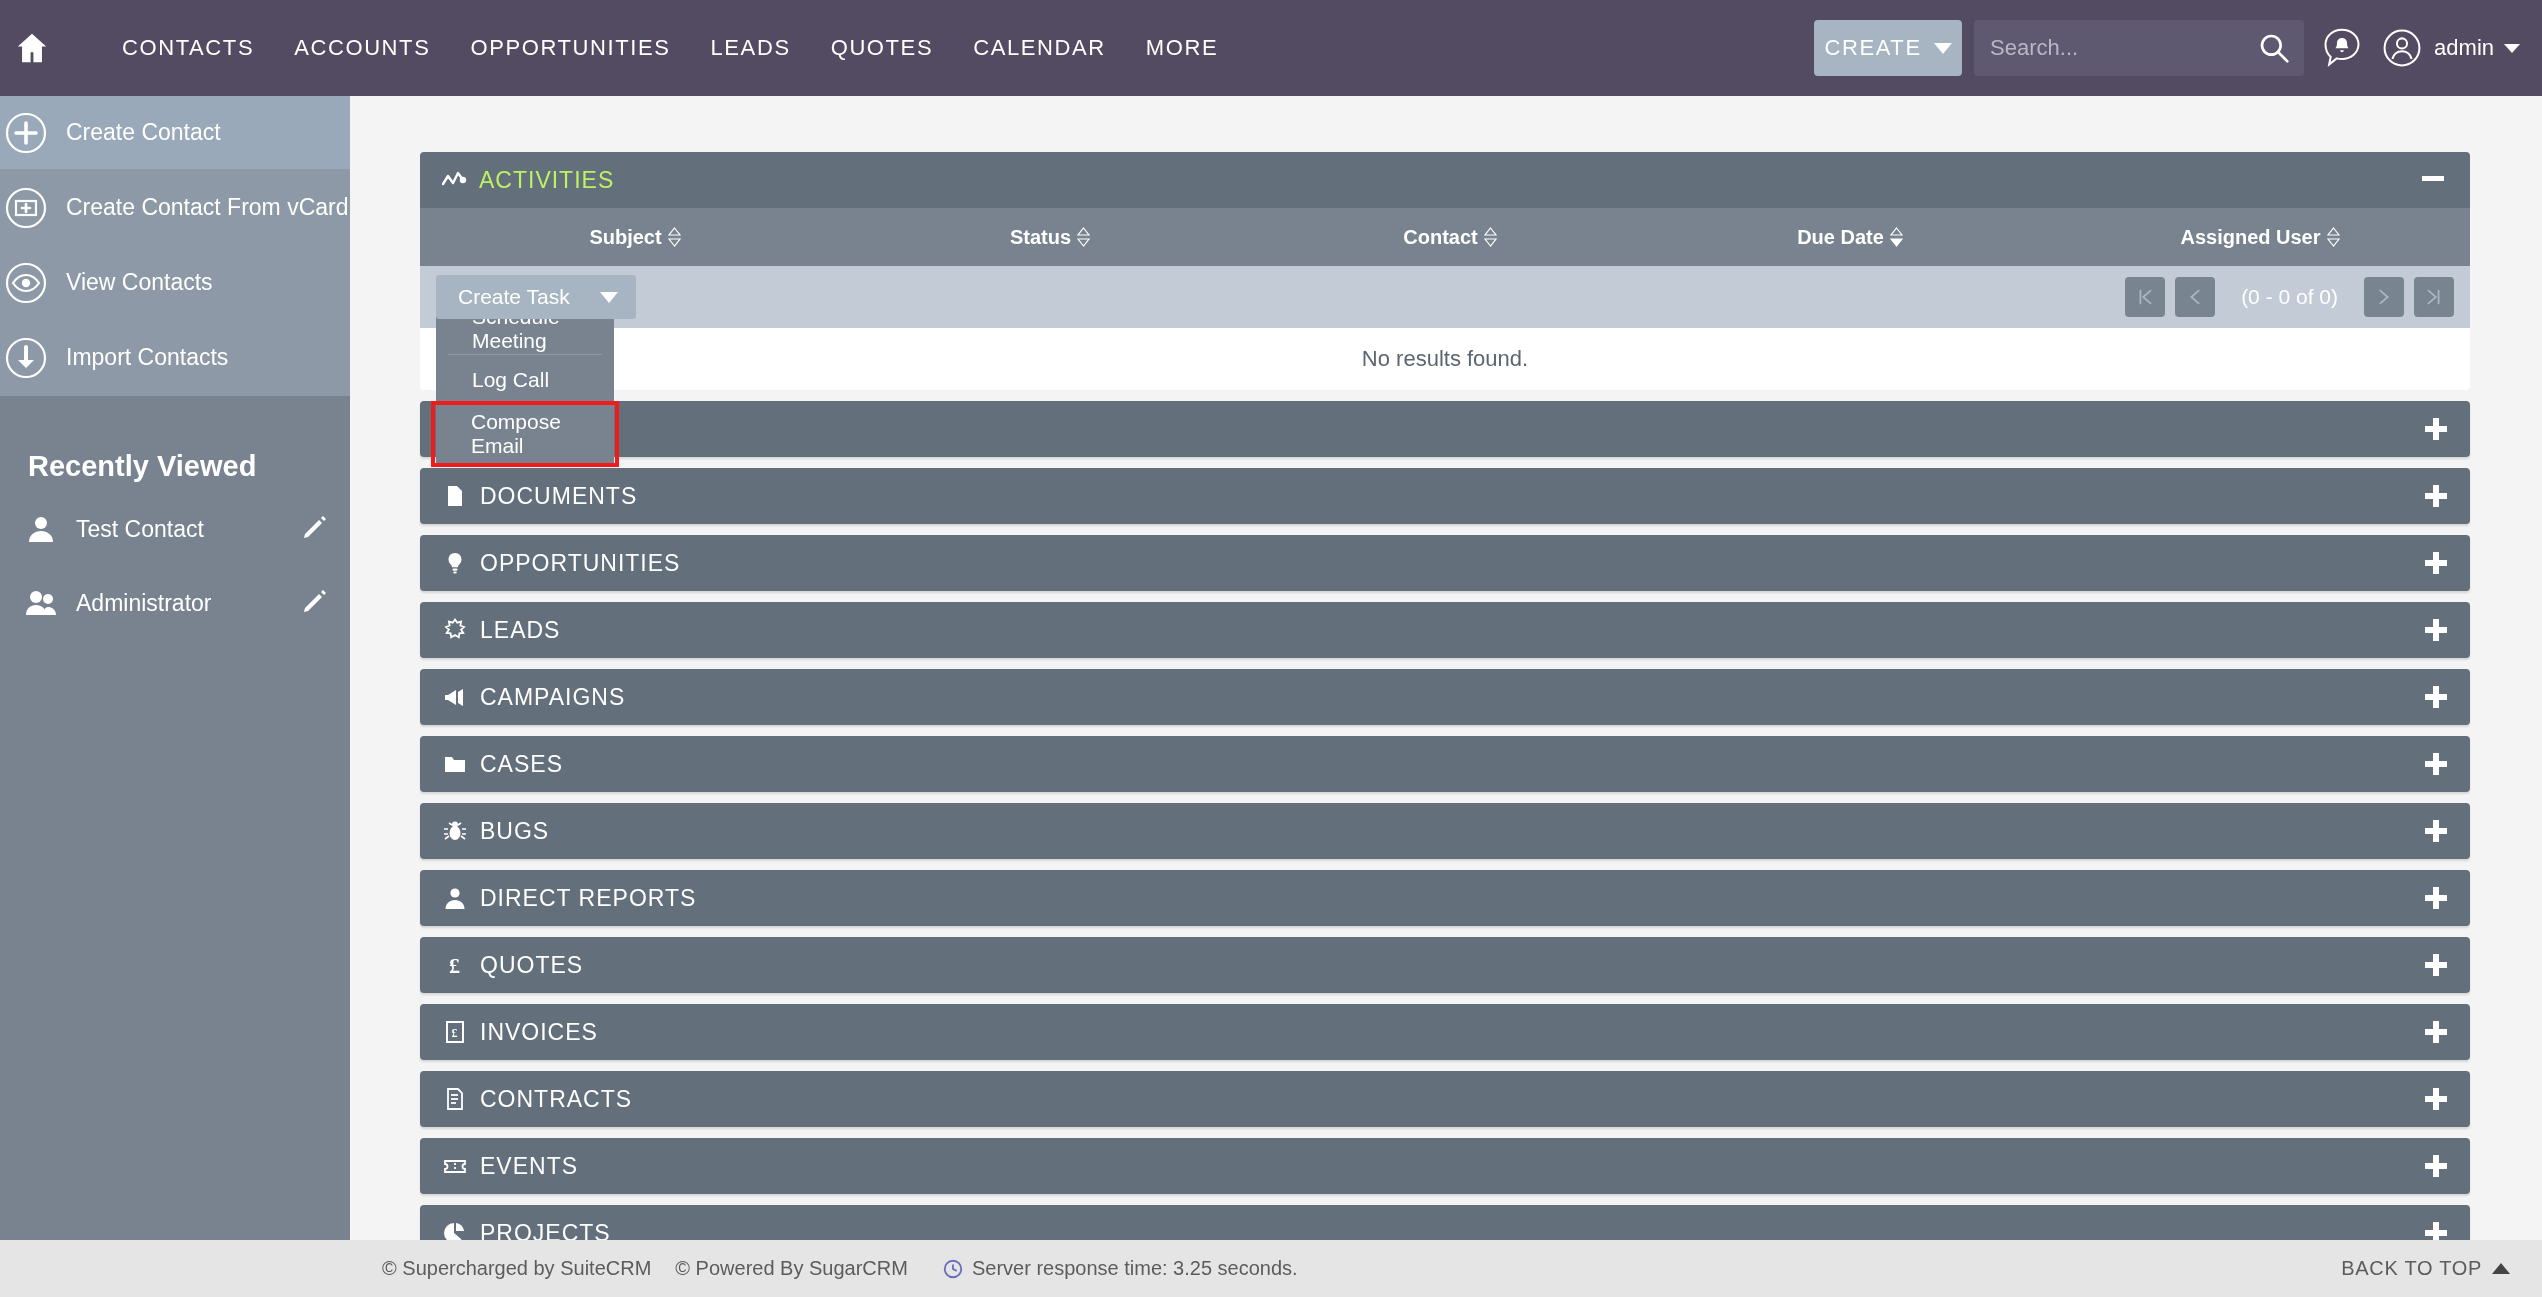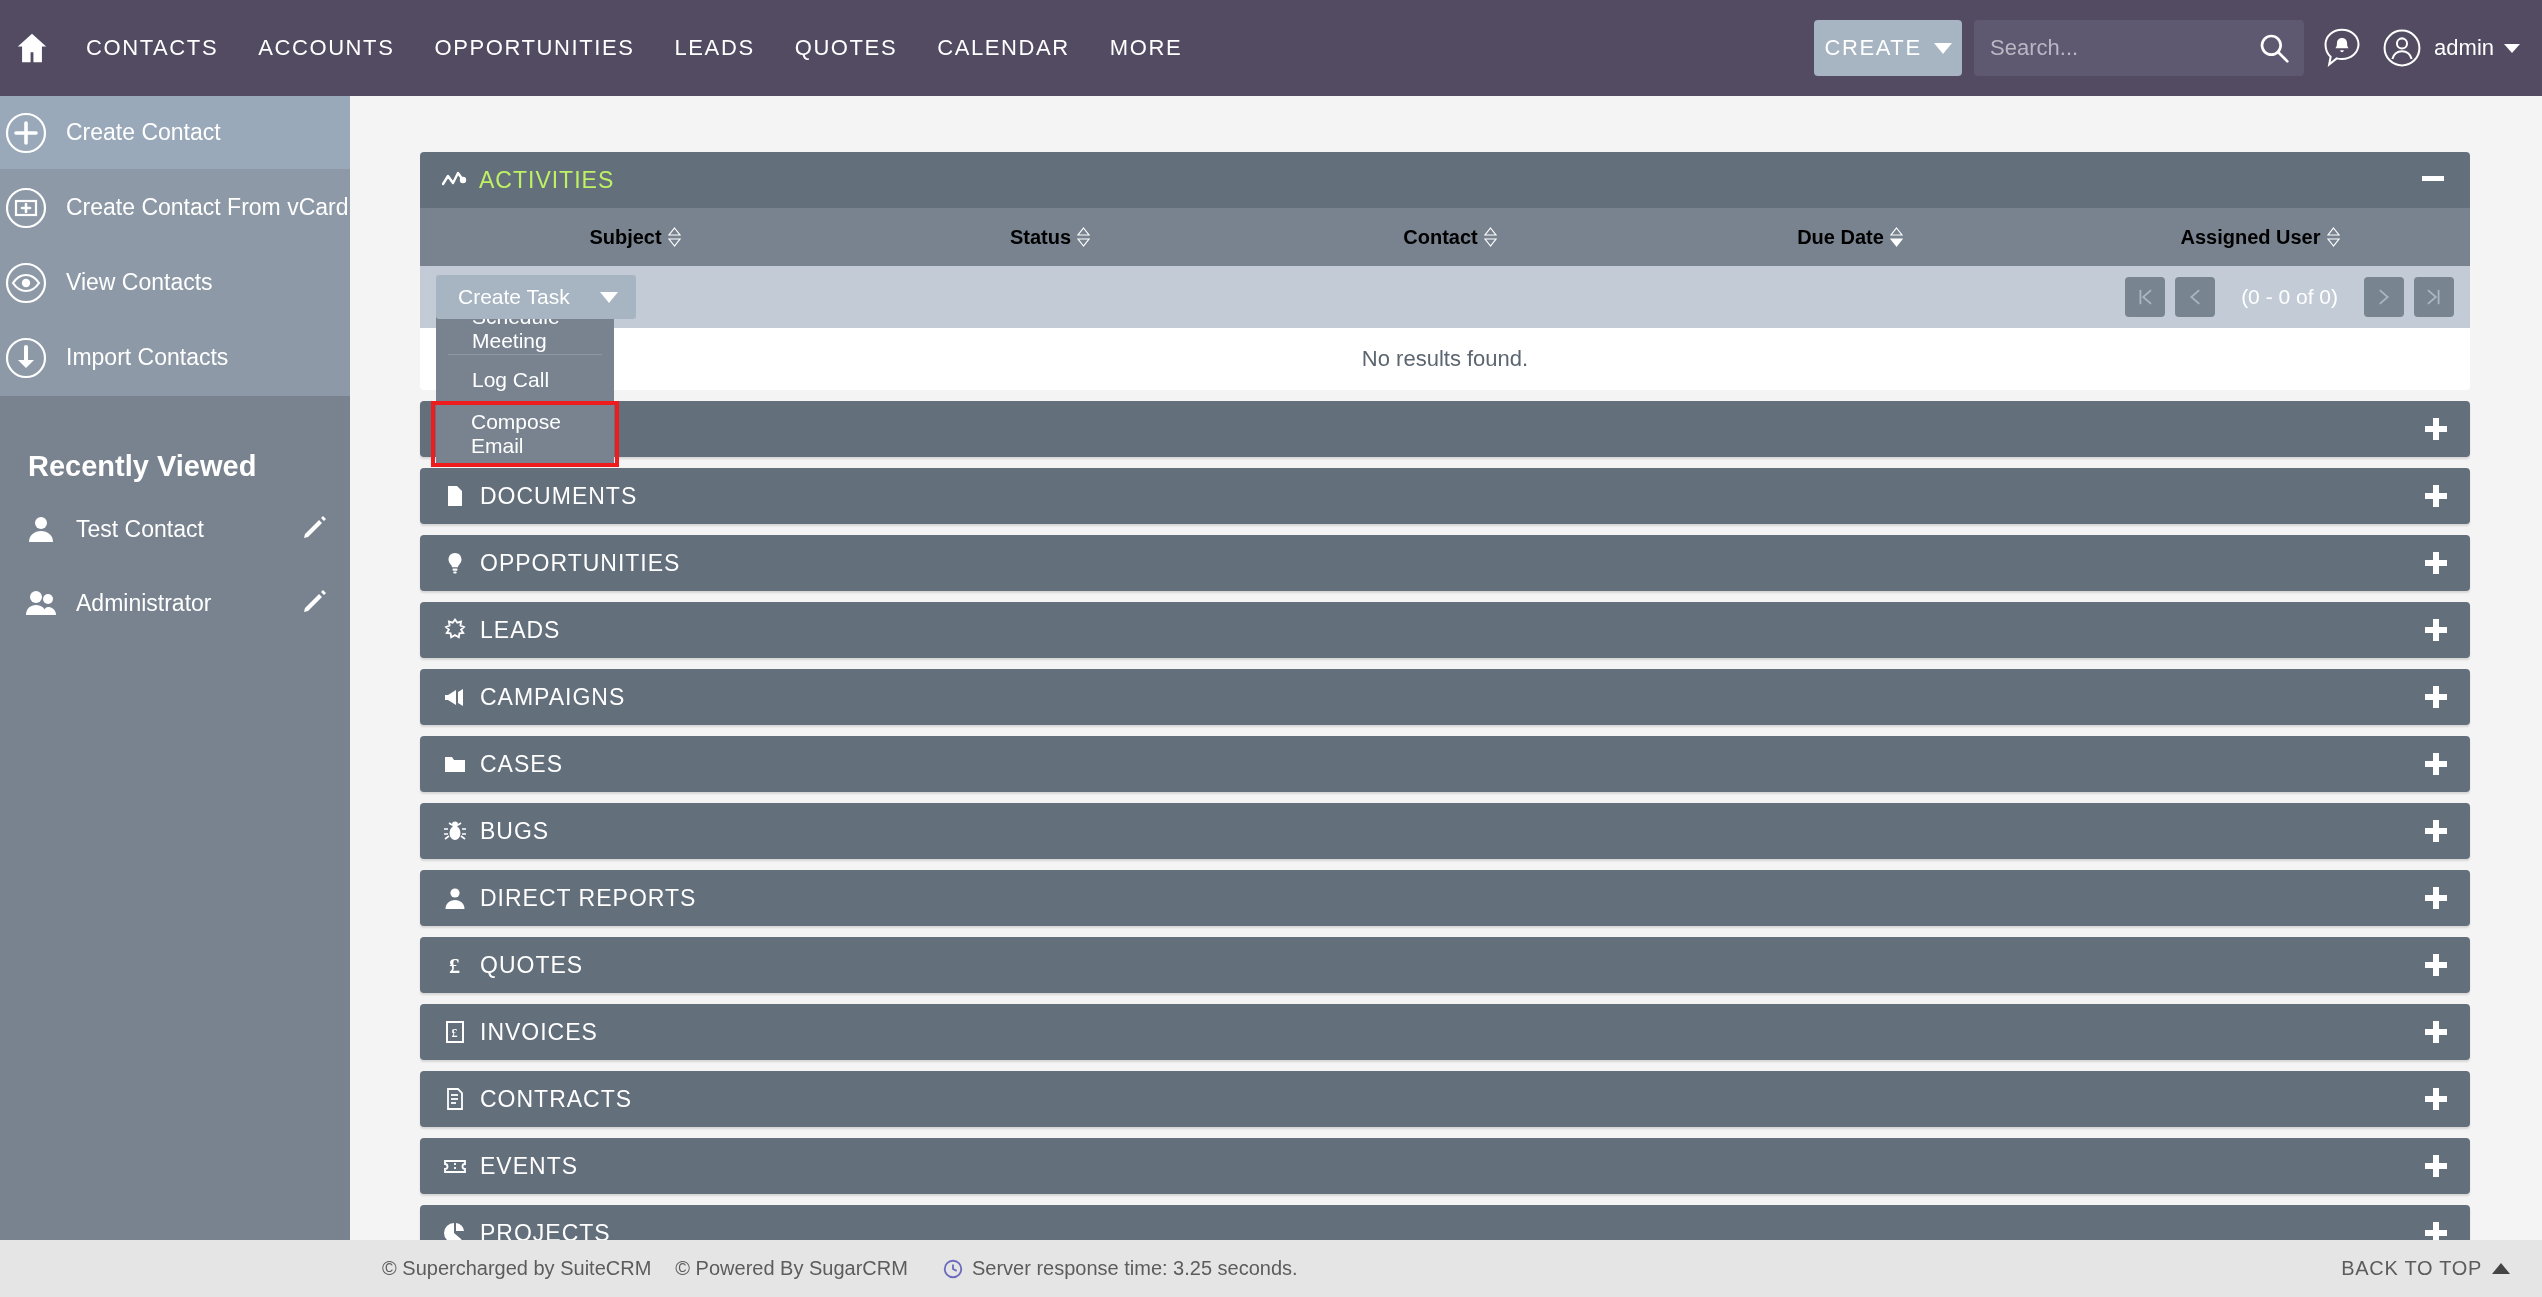--- a/index.html
+++ b/index.html
@@ -6,21 +6,21 @@
   html, body {
     width:2542px; height:1297px;
     background:#f4f4f4;
     font-family:"Liberation Sans", sans-serif;
     overflow:hidden;
   }
 
   
   .topnav{
     position:absolute; top:0; left:0; width:2542px; height:96px;
-    background:#534b62; display:flex; align-items:center;
+    background:#534b62; display:flex; align-items:center;gap:36px;
   }
   .home-icon{ margin-left:12px; width:40px; height:40px; display:flex; align-items:center; justify-content:center;}
   .home-icon svg{ width:34px; height:34px; }
   .navlinks{ display:flex; align-items:center; height:100%; margin-left:14px; }
   .navlink{
     color:#fff; font-size:22px; letter-spacing:1.6px;
     padding:0 20px; height:100%; display:flex; align-items:center;
     cursor:pointer; white-space:nowrap;
   }
   .nav-right{
@@ -98,21 +98,21 @@
     font-size:23px; letter-spacing:1px; position:relative; cursor:pointer;
   }
   .act-head .phico{ margin-right:12px; display:flex; align-items:center;}
   .act-head .phico svg{ width:25px; height:25px; }
   .minus-btn{ position:absolute; right:26px; top:24px; width:22px; height:5px; background:#fff; cursor:pointer;}
 
   .act-colhead{
     height:58px; background:#78838f; display:flex; align-items:center;
   }
   .colcell{
-    color:#000000; font-size:20px; font-weight:bold; display:flex;
+    color:#ffffff; font-size:20px; font-weight:bold; display:flex;
     align-items:center; justify-content:center; gap:6px; cursor:pointer;
   }
   .c1{ width:430px; } .c2{ width:400px; } .c3{ width:400px; }
   .c4{ width:400px; } .c5{ width:420px; }
   .sorter{ display:flex; flex-direction:column; gap:2px; }
   .hollow-up, .hollow-dn{ width:13px;height:9px; }
   .act-toolbar{
     height:62px; background:#c3ccd6; display:flex; align-items:center;
     padding:16px 16px; position:relative;
   }

